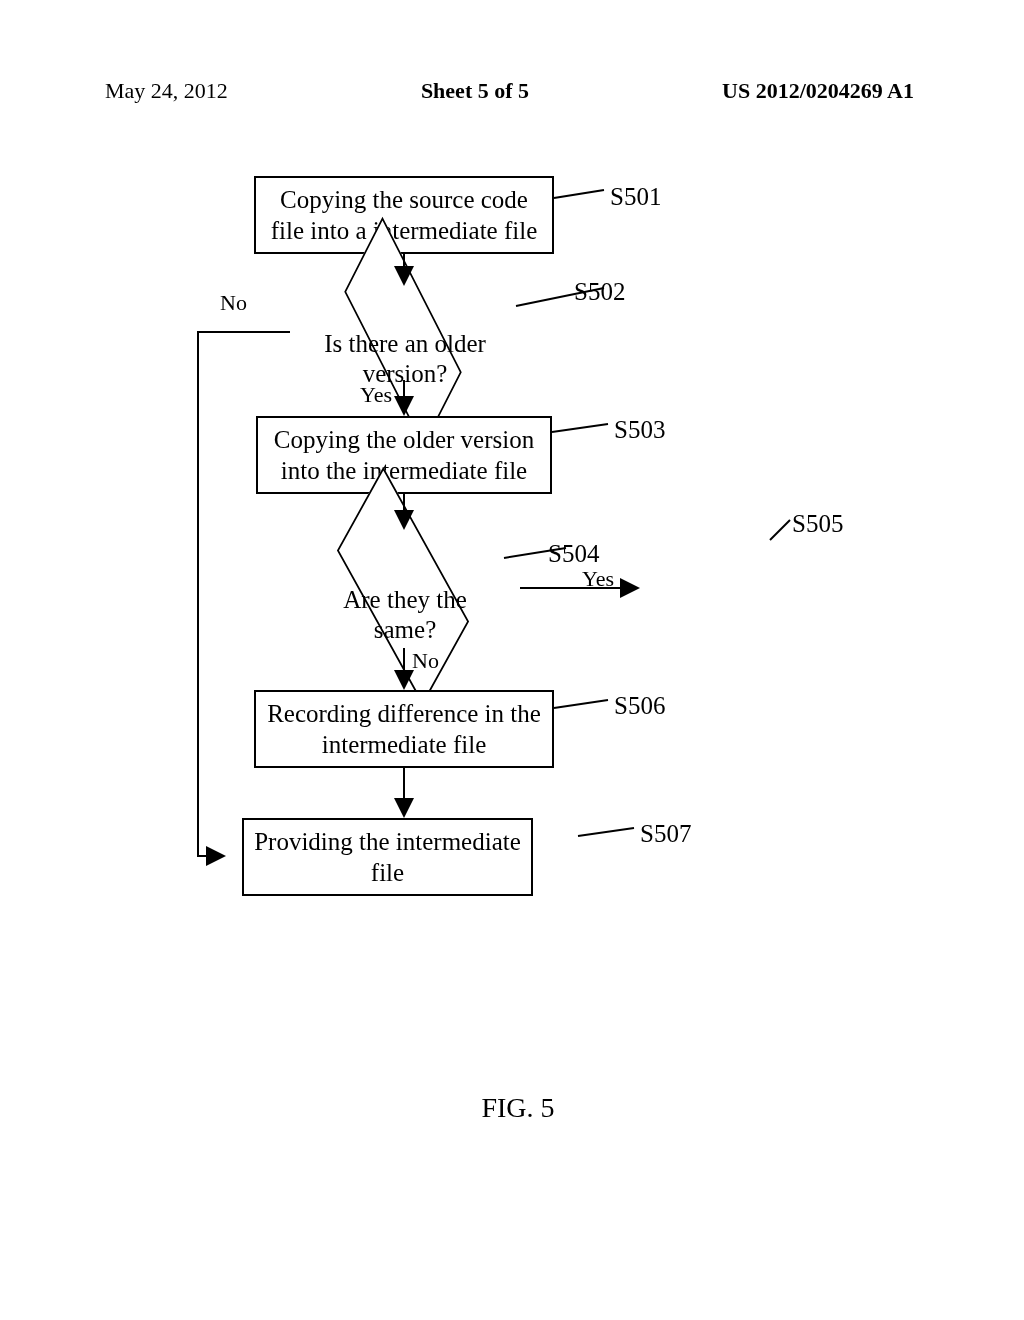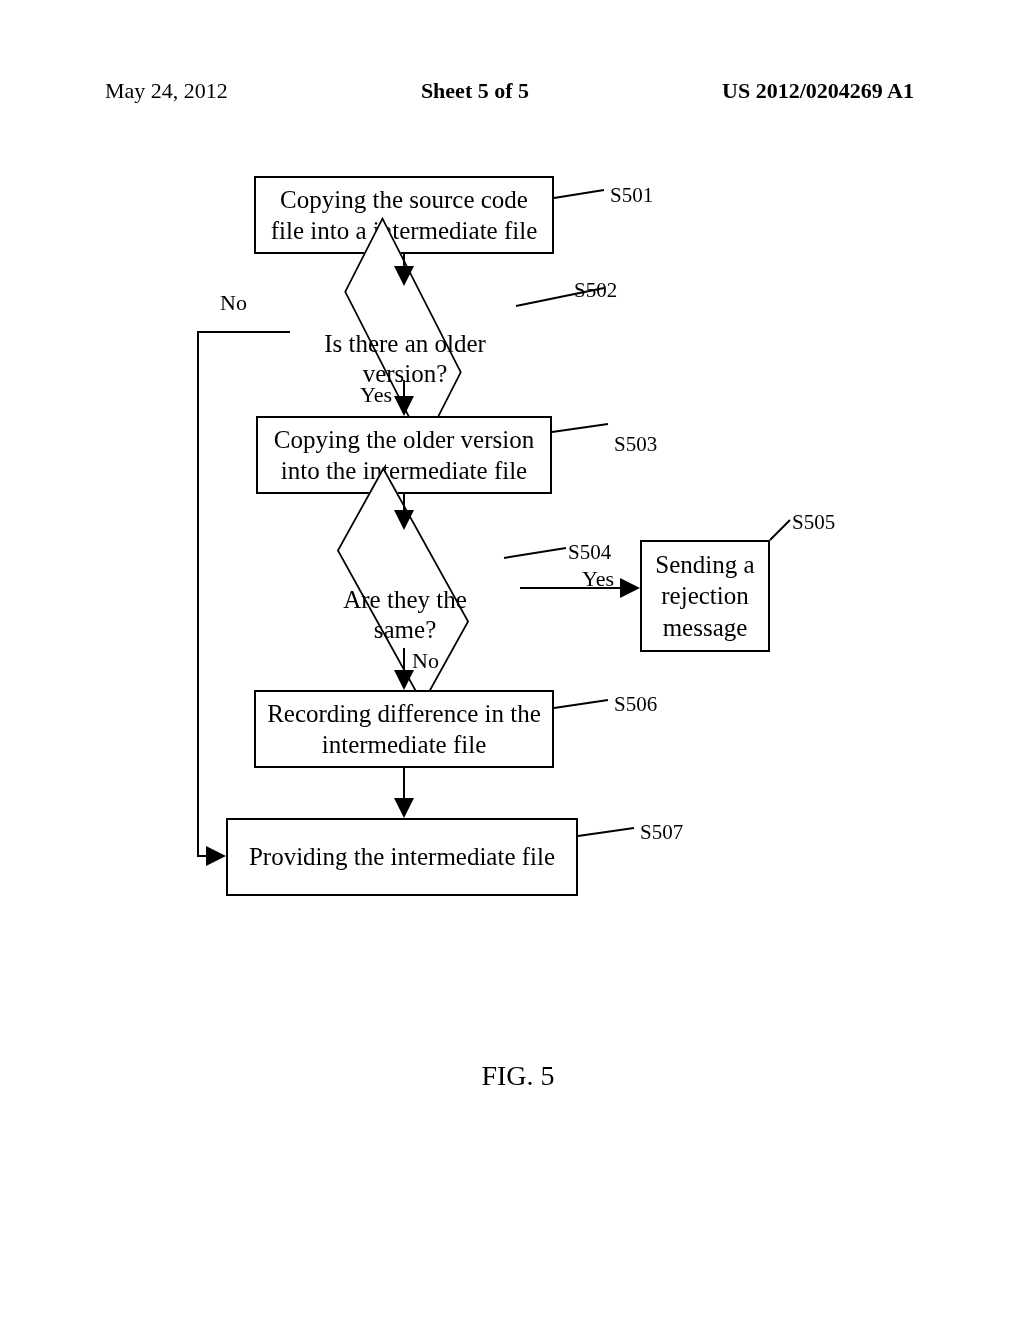--- a/index.html
+++ b/index.html
@@ -57,29 +57,29 @@
     align-items: center;
     justify-content: center;
     margin-top: 27px;
   }
   .label {
     position: absolute;
     font-size: 22px;
   }
   .callout {
     position: absolute;
-    font-size: 21px;
+    font-size: 25px;
   }
   .figlabel {
     position: absolute;
     font-size: 28px;
     left: 0;
     width: 1024px;
     text-align: center;
-    top: 1060px;
+    top: 1092px;
     padding-left: 12px;
   }
   svg.lines {
     position: absolute;
     left: 0; top: 0;
   }
 </style>
 </head>
 <body>
 
@@ -102,43 +102,40 @@
       <span>Is there an older version?</span>
     </div>
   </div>
   <div class="callout" style="left:574px; top:278px;">S502</div>
   <div class="label" style="left:220px; top:290px;">No</div>
   <div class="label" style="left:360px; top:382px;">Yes</div>
 
   <div class="box" style="left:256px; top:416px; width:296px; height:78px;">
     <span>Copying the older version into the intermediate file</span>
   </div>
-  <div class="callout" style="left:614px; top:432px;text-align:center;">S503</div>
+  <div class="callout" style="left:614px; top:416px;text-align:center;">S503</div>
 
   <div>
     <div class="diamond-shape" style="left:318px; top:540px; width:170px; height:92px; transform:rotate(45deg) skew(16deg,16deg);"></div>
     <div class="diamond-text" style="left:310px; top:558px; width:190px; height:60px;justify-content:flex-end;">
       <span>Are they the same?</span>
     </div>
   </div>
-  <div class="callout" style="left:568px; top:540px;font-family:Liberation Serif, serif;">S504</div>
+  <div class="callout" style="left:548px; top:540px;font-family:Liberation Serif, serif;">S504</div>
   <div class="label" style="left:582px; top:566px;">Yes</div>
   <div class="label" style="left:412px; top:648px;">No</div>
 
-  <div class="box" style="left:640px; top:540px; width:130px; height:112px;">
-    <span>Sending a rejection message</span>
-  </div>
   <div class="callout" style="left:792px; top:510px;">S505</div>
 
   <div class="box" style="left:254px; top:690px; width:300px; height:78px;text-align:center;">
     <span>Recording difference in the intermediate file</span>
   </div>
   <div class="callout" style="left:614px; top:692px;">S506</div>
 
-  <div class="box" style="left:226px; top:818px; width:352px; height:78px;">
+  <div class="box" style="left:242px; top:818px; width:291px; height:78px;align-items:flex-end;">
     <span>Providing the intermediate file</span>
   </div>
   <div class="callout" style="left:640px; top:820px;">S507</div>
 
   <svg class="lines" width="1024" height="1320">
     <defs>
       <marker id="arrow" markerWidth="12" markerHeight="12" refX="9" refY="5" orient="auto">
         <path d="M0,0 L10,5 L0,10 z" fill="#000"></path>
       </marker>
     </defs>

